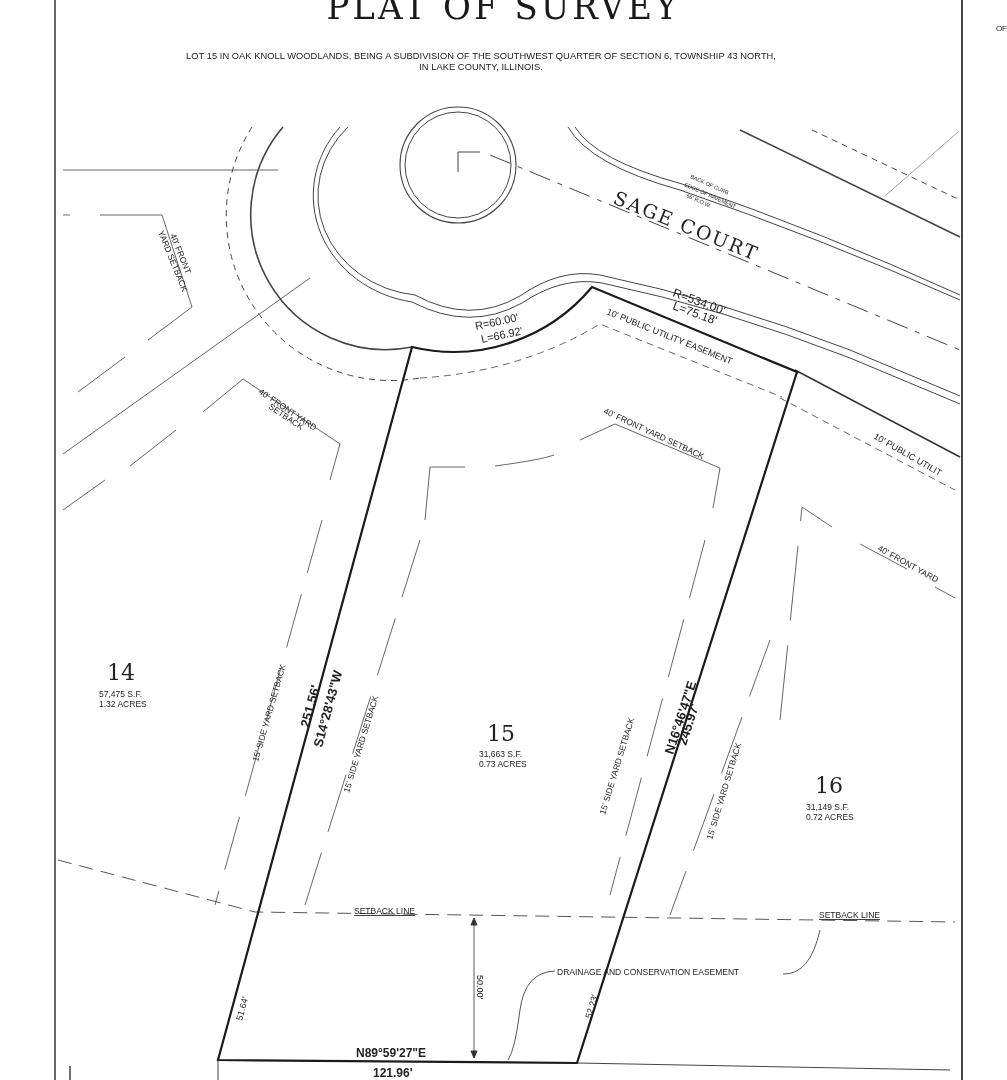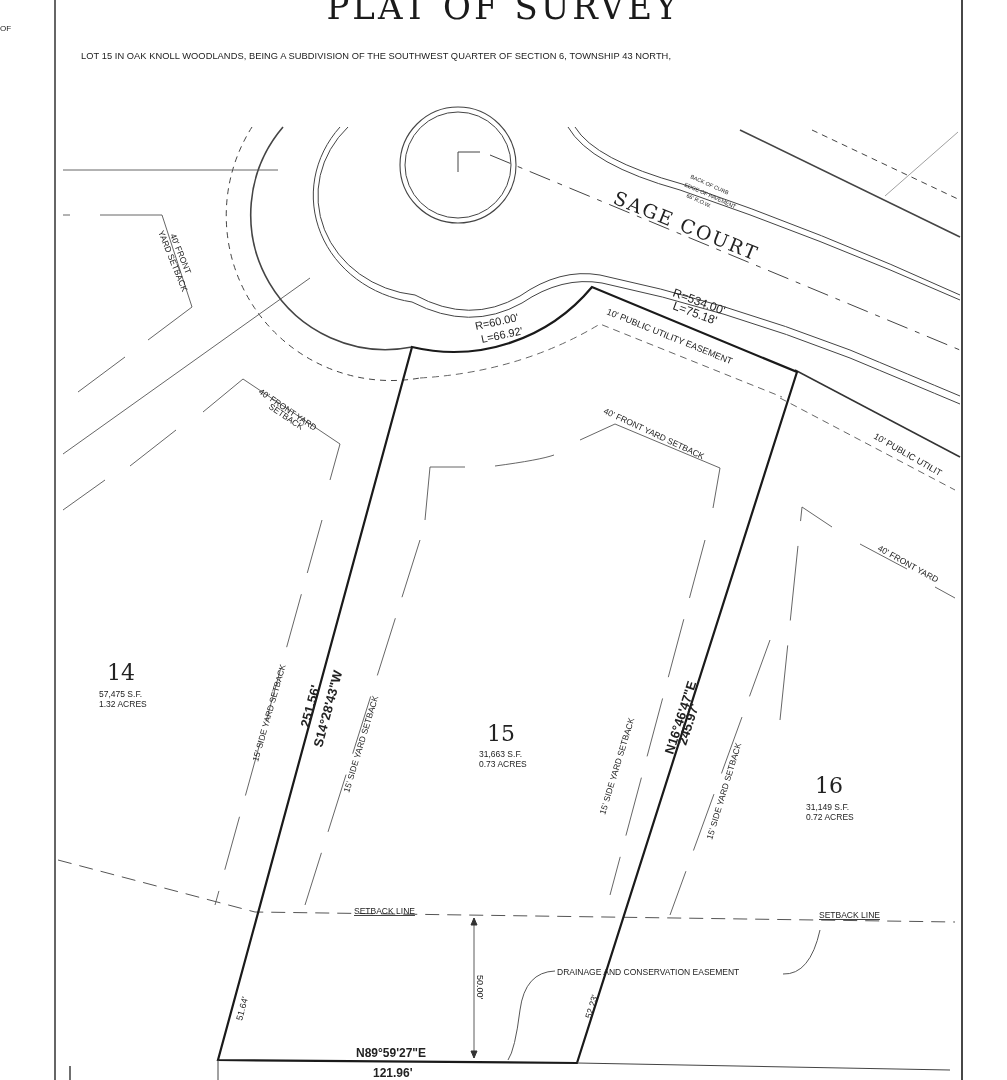--- a/index.html
+++ b/index.html
@@ -1,33 +1,34 @@
 <!DOCTYPE html>
 <html><head>
 <meta charset="utf-8">
 <style>
   html, body { margin:0; padding:0; background:#ffffff; }
   body { width:1007px; height:1080px; overflow:hidden; position:relative; font-family:"Liberation Sans", sans-serif; }
   #sheet { position:absolute; left:0; top:0; width:1007px; height:1080px; }
   .title { position:absolute; left:0; width:1007px; top:-14px; text-align:center; font-family:"DejaVu Serif", serif; font-size:34px; letter-spacing:3px; color:#1a1a1a; transform:scaleY(1.05); }
-  .of { position:absolute; left:0; width:1007px; top:24px; text-align:left; font-size:8px; color:#222; }
-  .legal { position:absolute; left:81px; top:51px; width:800px; font-size:9.3px; line-height:10.5px; color:#1a1a1a; letter-spacing:0.05px; }
+  .of { position:absolute; left:0; width:1007px; top:24px; text-align:right; font-size:8px; color:#222; }
+  .legal { position:absolute; left:81px; top:51px; width:800px; font-size:9.3px; line-height:10.5px; color:#1a1a1a; letter-spacing:0.05px;text-align:center; }
   svg text { font-family:"Liberation Sans", sans-serif; fill:#222; }
   .lotnum { font-family:"DejaVu Serif", serif; font-size:22px; fill:#222; }
   .lotarea { font-size:8.5px; fill:#222; }
 </style>
 </head>
 <body>
 
 <div id="sheet">
 
   <div class="title">PLAT OF SURVEY</div>
   <div class="of">OF</div>
   <div class="legal">
     <div>LOT 15 IN OAK KNOLL WOODLANDS, BEING A SUBDIVISION OF THE SOUTHWEST QUARTER OF SECTION 6, TOWNSHIP 43 NORTH,</div>
+    <div>IN LAKE COUNTY, ILLINOIS.</div>
   </div>
 
   <svg width="1007" height="1080" viewBox="0 0 1007 1080" style="position:absolute;left:0;top:0;">
 
     <g stroke="#333" fill="none">
       <line x1="55" y1="0" x2="55" y2="1080" stroke-width="1.5"></line>
       <line x1="962" y1="0" x2="962" y2="1080" stroke-width="1.8"></line>
     </g>
 
     <g fill="none" stroke="#444">

